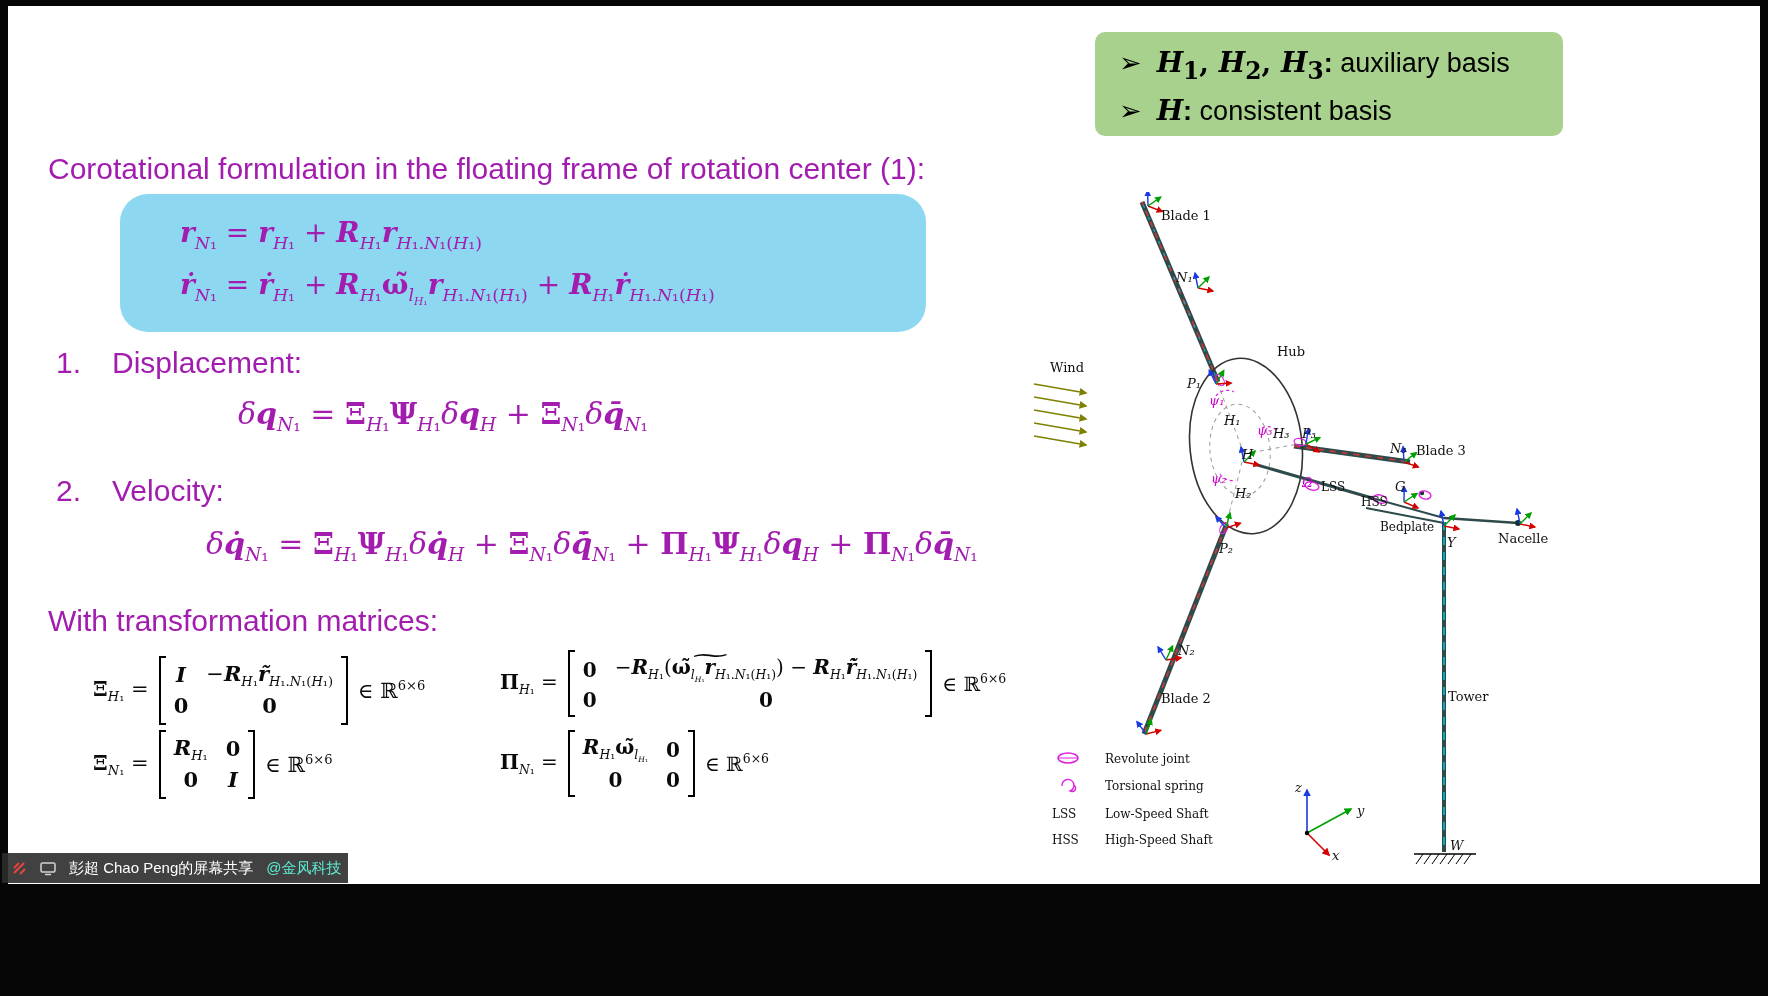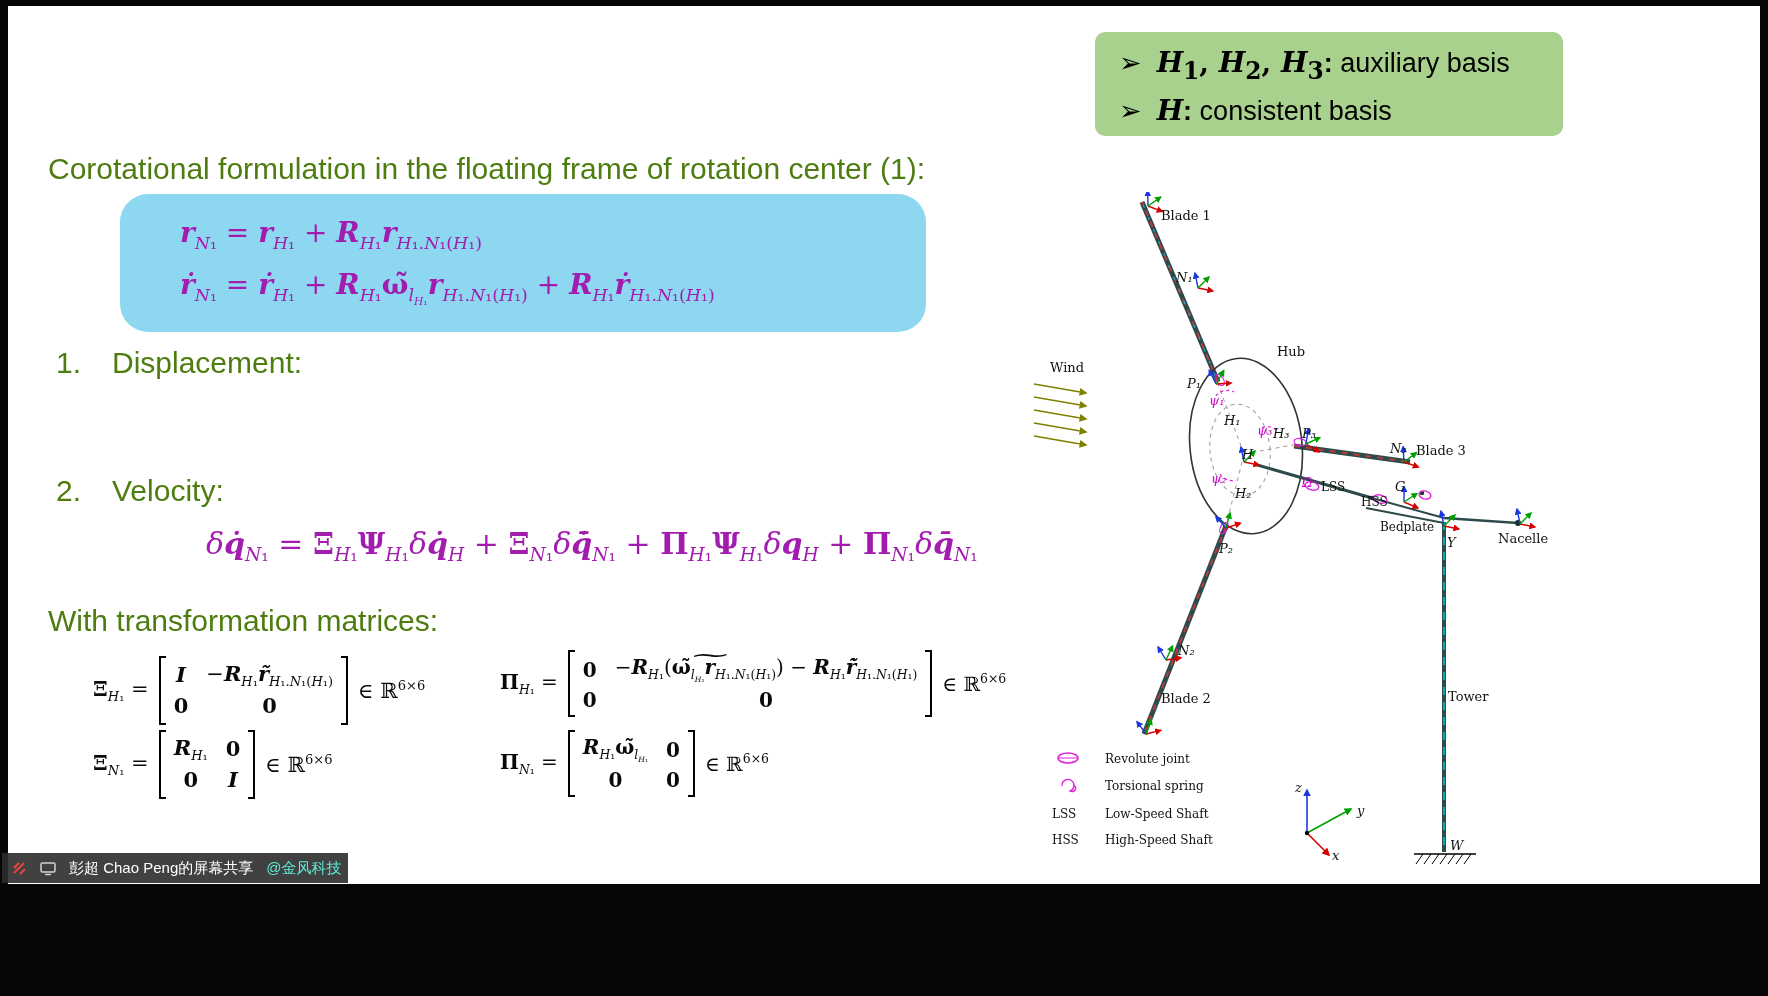--- a/index.html
+++ b/index.html
@@ -7,21 +7,21 @@
   body { position:relative; background:#060606; font-family:"Liberation Sans",sans-serif; overflow:hidden; }
   .slide { position:absolute; left:8px; top:6px; width:1752px; height:878px; background:#ffffff; }
   .abs { position:absolute; }
 
   .title { left:28px; top:24px; font-size:55px; color:#1f3864; }
 
   .green-box { left:1087px; top:26px; width:468px; height:104px; background:#a9d18e; border-radius:10px;
                padding:11px 10px 0 24px; font-size:27px; line-height:40px; color:#000; }
   .green-box .sv { font-family:"DejaVu Serif",serif; font-size:28px;margin-top:40px; }
 
-  .h-blue { color:#4d7c0f; font-size:30px; }
+  .h-blue { color:#a21caf; font-size:30px; }
   #heading1 { left:40px; top:146px; }
   #heading2 { left:40px; top:598px; }
 
   .eq-box { left:112px; top:188px; width:806px; height:138px; background:#8ed7f1; border-radius:28px; }
   .mathtext { font-family:"DejaVu Serif",serif; color:#a21caf; }
   .mathtext sub { font-size:0.62em; }
   .eq-box .ln { position:absolute; font-size:28px; }
   #eqb1 { left:60px; top:22px; }
   #eqb2 { left:60px; top:74px; }
 
@@ -71,20 +71,21 @@
 
   <div class="abs h-blue" id="heading1">Corotational formulation in the floating frame of rotation center (1):</div>
 
   <div class="abs eq-box mathtext">
     <div class="ln" id="eqb1"><b><i>r</i></b><sub><i>N</i>₁</sub> = <b><i>r</i></b><sub><i>H</i>₁</sub> + <b><i>R</i></b><sub><i>H</i>₁</sub><b><i>r</i></b><sub><i>H</i>₁.<i>N</i>₁(<i>H</i>₁)</sub></div>
     <div class="ln" id="eqb2"><b><i>ṙ</i></b><sub><i>N</i>₁</sub> = <b><i>ṙ</i></b><sub><i>H</i>₁</sub> + <b><i>R</i></b><sub><i>H</i>₁</sub><b>ω̃</b><sub><i>l</i><sub><i>H</i>₁</sub></sub><b><i>r</i></b><sub><i>H</i>₁.<i>N</i>₁(<i>H</i>₁)</sub> + <b><i>R</i></b><sub><i>H</i>₁</sub><b><i>ṙ</i></b><sub><i>H</i>₁.<i>N</i>₁(<i>H</i>₁)</sub></div>
   </div>
 
   <div class="abs h-blue" id="item1-num">1.</div>
   <div class="abs h-blue" id="item1-label">Displacement:</div>
+  <div class="abs mathtext" id="eq-disp"><i>δ</i><b><i>q</i></b><sub><i>N</i>₁</sub> = <b>Ξ</b><sub><i>H</i>₁</sub><b>Ψ</b><sub><i>H</i>₁</sub><i>δ</i><b><i>q</i></b><sub><i>H</i></sub> + <b>Ξ</b><sub><i>N</i>₁</sub><i>δ</i><b><i>q̄</i></b><sub><i>N</i>₁</sub></div>
 
   <div class="abs h-blue" id="item2-num">2.</div>
   <div class="abs h-blue" id="item2-label">Velocity:</div>
   <div class="abs mathtext" id="eq-vel"><i>δ</i><b><i>q̇</i></b><sub><i>N</i>₁</sub> = <b>Ξ</b><sub><i>H</i>₁</sub><b>Ψ</b><sub><i>H</i>₁</sub><i>δ</i><b><i>q̇</i></b><sub><i>H</i></sub> + <b>Ξ</b><sub><i>N</i>₁</sub><i>δ</i><b><i>q̄̇</i></b><sub><i>N</i>₁</sub> + <b>Π</b><sub><i>H</i>₁</sub><b>Ψ</b><sub><i>H</i>₁</sub><i>δ</i><b><i>q</i></b><sub><i>H</i></sub> + <b>Π</b><sub><i>N</i>₁</sub><i>δ</i><b><i>q̄</i></b><sub><i>N</i>₁</sub></div>
 
   <div class="abs h-blue" id="heading2">With transformation matrices:</div>
 
   <div class="mrow" id="mx-xh1">
     <span><b>Ξ</b><sub><i>H</i>₁</sub> =</span>
     <span class="mx">

